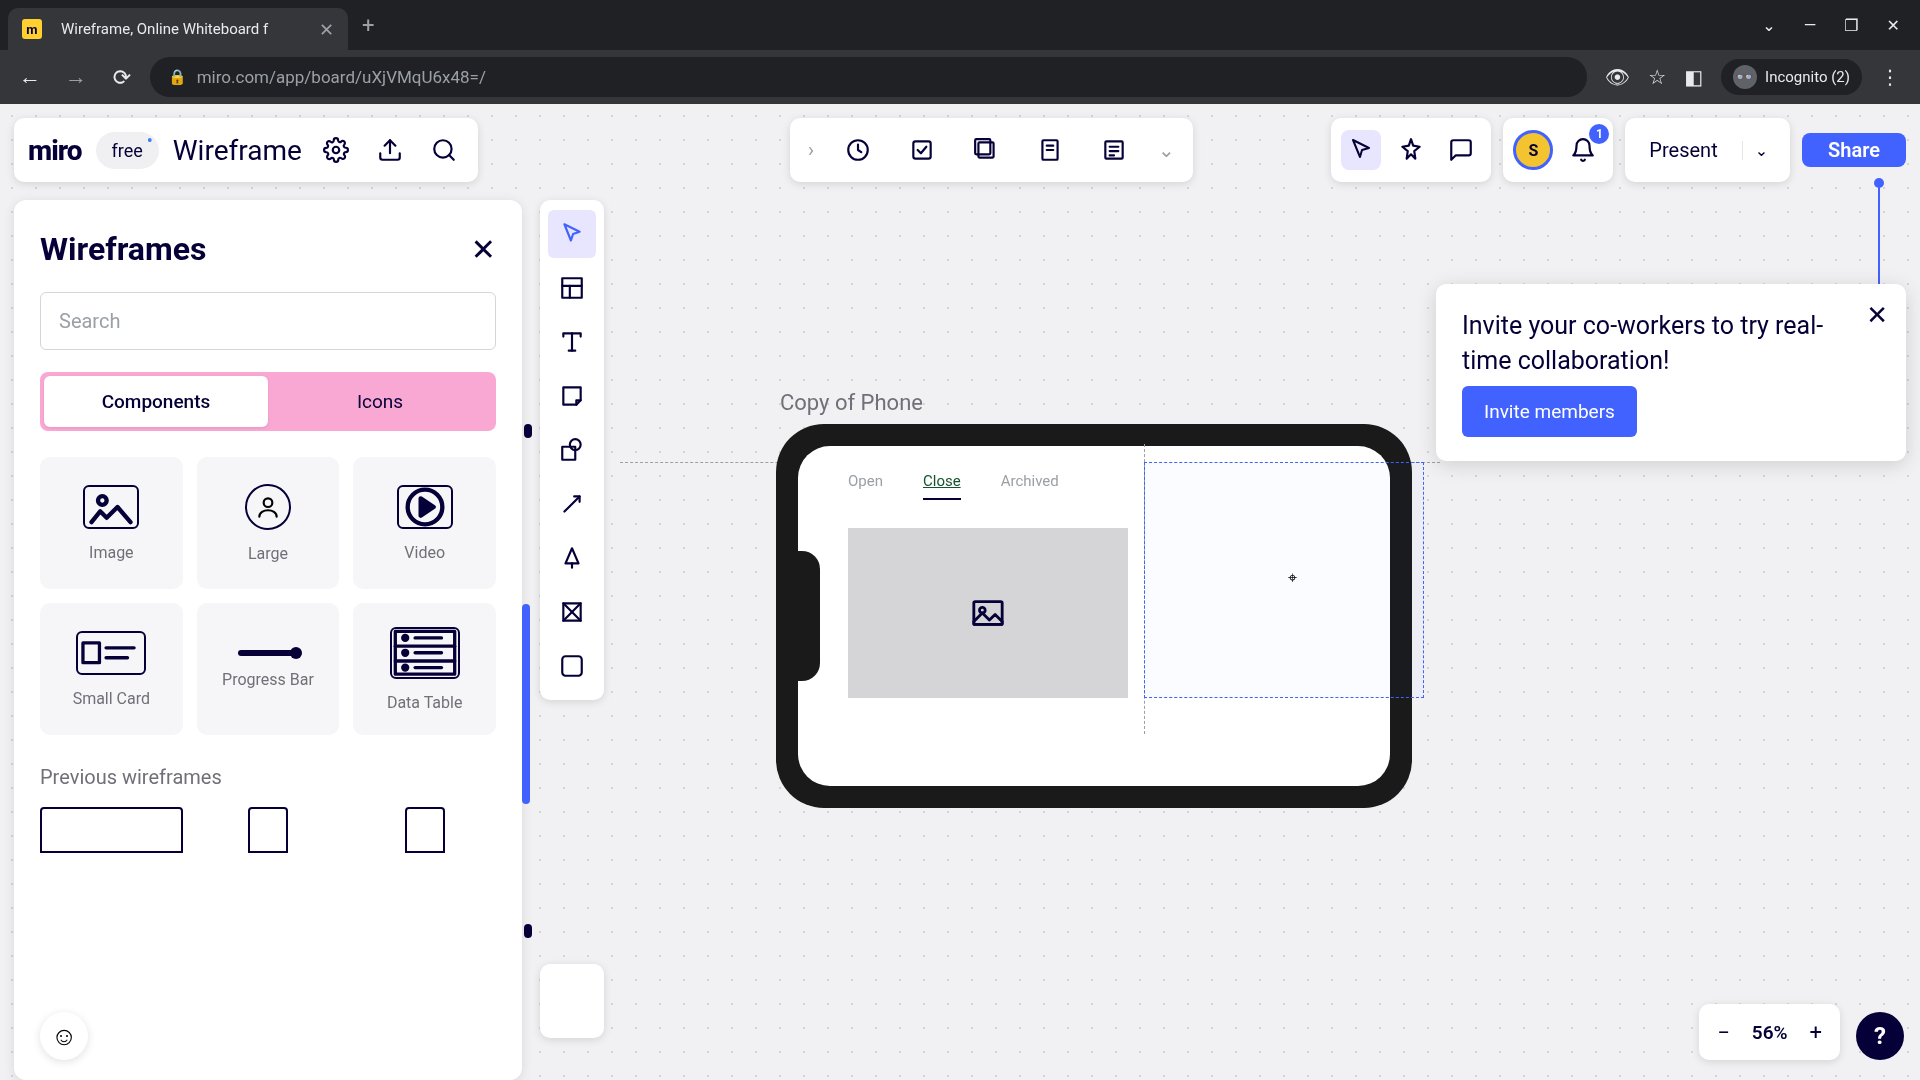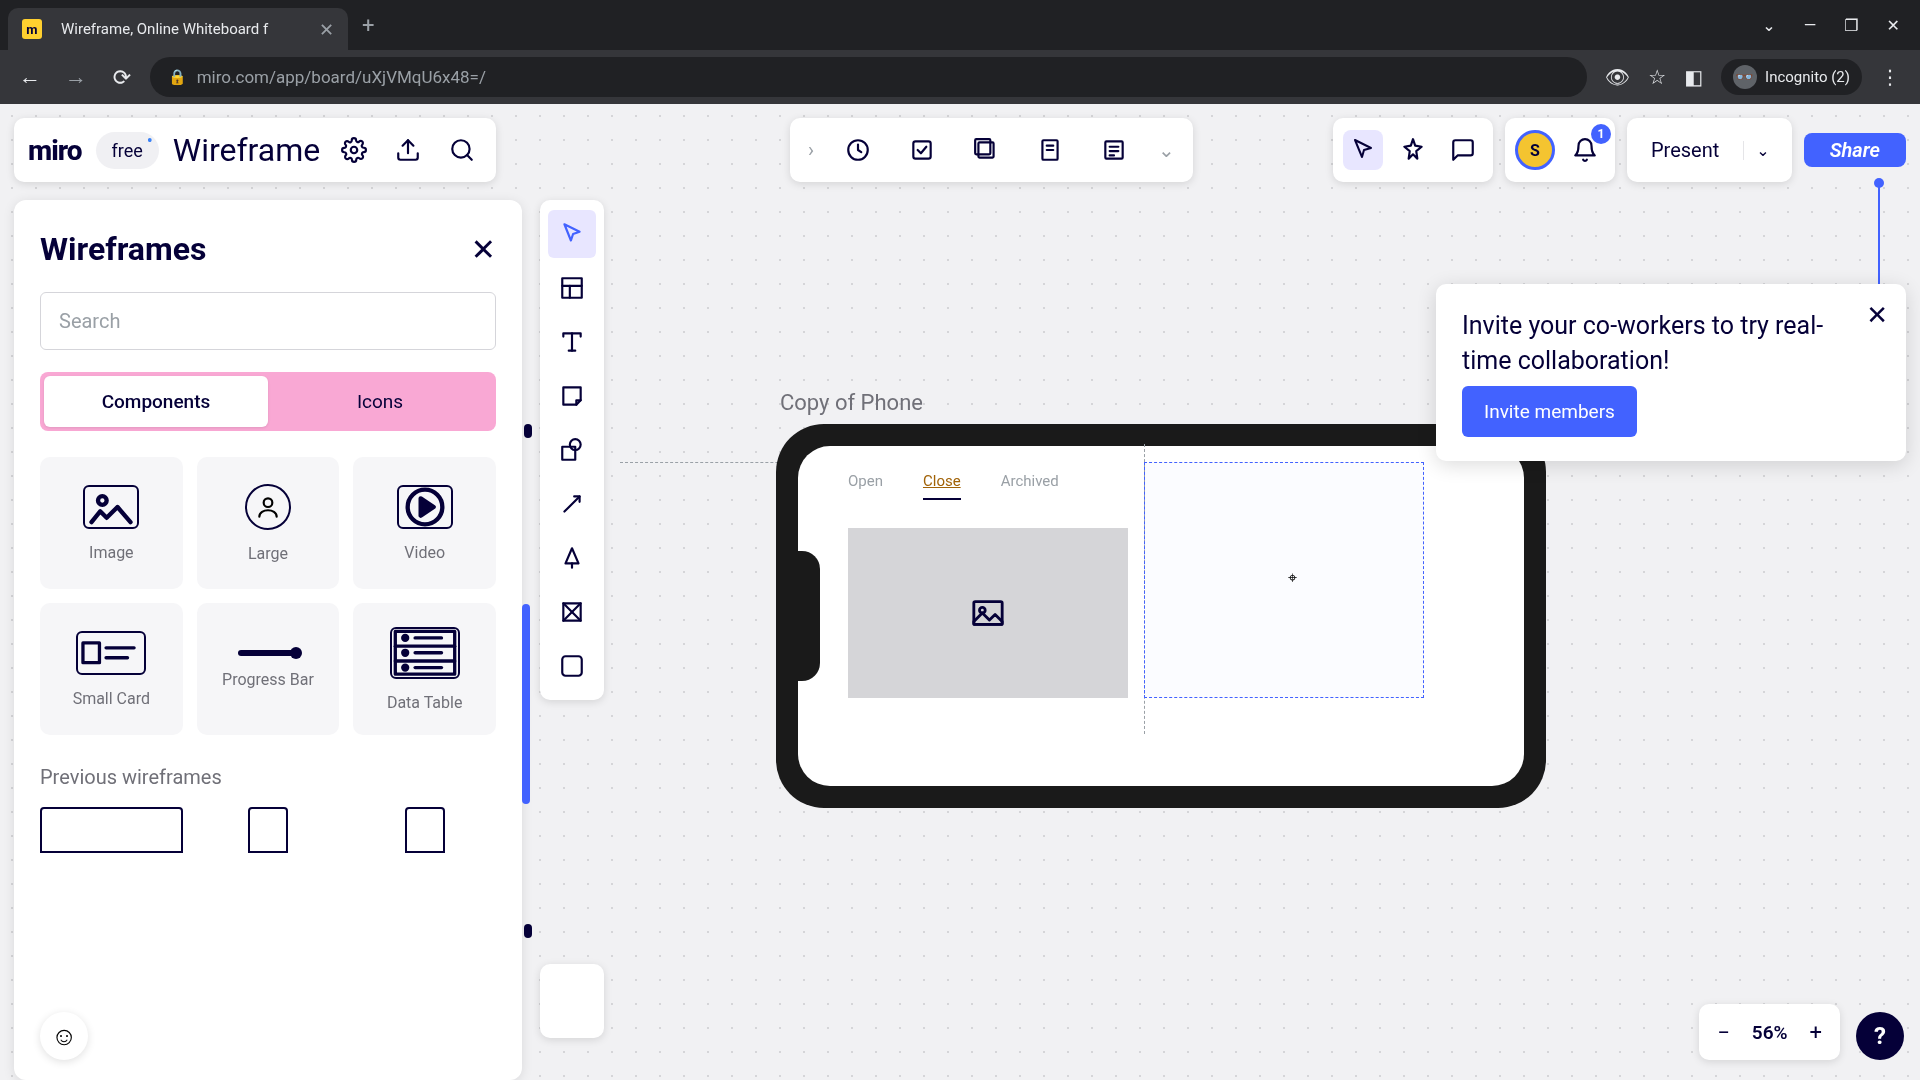--- a/index.html
+++ b/index.html
@@ -28,38 +28,38 @@
 
 .app { position:absolute; top:104px; left:0; right:0; bottom:0; background:#f1f1f3;
   background-image:radial-gradient(#d5d5d8 1px, transparent 1px);
   background-size:24px 24px; }
 
 
 .brand-bar { position:absolute; top:14px; left:14px; height:64px; background:#fff; border-radius:10px; box-shadow:0 2px 8px rgba(0,0,0,.12); display:flex; align-items:center; padding:0 14px; gap:14px; }
 .brand-bar .logo { font-size:28px; font-weight:800; color:#050038; letter-spacing:-1px; }
 .plan-pill { background:#f0f0f3; padding:8px 16px; border-radius:22px; font-size:18px; color:#050038; position:relative; }
 .plan-pill::after { content:"•"; color:#3b82f6; position:absolute; top:-2px; right:6px; font-size:18px; }
-.board-name { font-size:32px; color:#050038; }
+.board-name { font-size:28px; color:#050038; }
 .icon-btn { width:40px; height:40px; display:flex; align-items:center; justify-content:center; cursor:pointer; color:#050038; }
 .icon-btn svg { width:26px; height:26px; }
 
 
 .center-bar { position:absolute; top:14px; left:790px; height:64px; background:#fff; border-radius:10px; box-shadow:0 2px 8px rgba(0,0,0,.12); display:flex; align-items:center; padding:0 18px; gap:24px; }
 .center-bar .exp { color:#9aa0a6; font-size:20px; cursor:pointer; }
 
 
 .right-bar { position:absolute; top:14px; right:14px; height:64px; display:flex; align-items:center; gap:12px; }
 .right-bar .grp { background:#fff; border-radius:10px; box-shadow:0 2px 8px rgba(0,0,0,.12); height:64px; display:flex; align-items:center; padding:0 10px; gap:10px; }
 .cursor-active { background:#e8e6ff; border-radius:8px; padding:8px; }
 .avatar-s { width:40px; height:40px; border-radius:50%; background:#f4c430; border:3px solid #4262ff; display:flex; align-items:center; justify-content:center; font-weight:700; color:#050038; }
 .bell-wrap { position:relative; }
 .bell-badge { position:absolute; top:-6px; right:-6px; background:#4262ff; color:#fff; font-size:12px; width:20px; height:20px; border-radius:50%; display:flex; align-items:center; justify-content:center; font-weight:700; }
 .present-btn { font-size:20px; color:#050038; padding:0 14px; cursor:pointer; }
 .present-caret { border-left:1px solid #e5e5e8; padding:0 12px; color:#050038; cursor:pointer; }
-.share-btn { background:#4262ff; color:#fff; font-size:20px; font-weight:600; padding:5px 26px; border-radius:8px; cursor:pointer;font-style:italic; }
+.share-btn { background:#4262ff; color:#fff; font-size:20px; font-weight:600; padding:5px 26px; border-radius:8px; cursor:pointer; }
 
 
 .panel { position:absolute; top:96px; left:14px; width:508px; bottom:0; background:#fff; border-radius:12px; box-shadow:0 2px 12px rgba(0,0,0,.1); padding:30px 26px; overflow:hidden; }
 .panel-head { display:flex; align-items:center; justify-content:space-between; margin-bottom:24px; }
 .panel-title { font-size:32px; font-weight:700; color:#050038; }
 .panel-close { font-size:30px; color:#050038; cursor:pointer; font-weight:300; }
 .search-box { border:1px solid #d5d5da; border-radius:6px; padding:16px 18px; font-size:20px; color:#9aa0a6; margin-bottom:22px; }
 .seg { display:flex; background:#f9a8d4; border-radius:8px; padding:4px; margin-bottom:26px; }
 .seg-item { flex:1; text-align:center; padding:14px; font-size:19px; color:#050038; border-radius:6px; cursor:pointer; }
 .seg-item.active { background:#fff; box-shadow:0 1px 3px rgba(0,0,0,.1); font-weight:500; }
@@ -79,26 +79,26 @@
 .vtool .vi { width:48px; height:48px; display:flex; align-items:center; justify-content:center; cursor:pointer; border-radius:6px; color:#050038; }
 .vtool .vi.active { background:#e8e6ff; color:#4262ff; }
 .vtool .vi svg { width:26px; height:26px; }
 .vtool-secondary { position:absolute; top:860px; left:540px; width:64px; background:#fff; border-radius:10px; box-shadow:0 2px 8px rgba(0,0,0,.12); display:flex; flex-direction:column; align-items:center; padding:10px 0; gap:16px; }
 .vtool-undo { color:#050038; }
 .vtool-redo { color:#c5c5ca; }
 .vmarker { position:absolute; left:524px; width:8px; background:#050038; border-radius:4px; }
 
 
 .canvas-frame-label { position:absolute; top:286px; left:780px; font-size:22px; color:#707078; }
-.phone-frame { position:absolute; top:320px; left:776px; width:770px; height:384px; background:#1a1a1a; border-radius:48px; padding:22px; }
+.phone-frame { position:absolute; top:320px; left:776px; width:636px; height:384px; background:#1a1a1a; border-radius:48px; padding:22px; }
 .phone-screen { width:100%; height:100%; background:#fff; border-radius:32px; position:relative; padding:20px 50px; }
 .phone-notch { position:absolute; left:-4px; top:50%; transform:translateY(-50%); width:26px; height:130px; background:#1a1a1a; border-radius:0 18px 18px 0; }
 .tabs-row { display:flex; gap:40px; font-size:15px; padding-top:6px; }
 .tabs-row span { color:#9aa0a6; cursor:pointer; padding-bottom:8px; }
-.tabs-row span.active { color:#a16207; border-bottom:2px solid #050038;text-decoration:underline; }
+.tabs-row span.active { color:#14532d; border-bottom:2px solid #050038;text-decoration:underline; }
 .img-block { margin-top:28px; width:280px; height:170px; background:#d5d5d8; display:flex; align-items:center; justify-content:center; }
 .img-block svg { width:40px; height:34px; color:#050038; }
 .sel-rect { position:absolute; top:358px; left:1144px; width:280px; height:236px; border:1px dashed #4262ff; background:rgba(66,98,255,.02); }
 .sel-guide-v { position:absolute; top:340px; left:1144px; width:0; height:290px; border-left:1px dashed #9aa0a6; }
 .sel-guide-h { position:absolute; top:358px; left:620px; width:820px; height:0; border-top:1px dashed #9aa0a6; }
 .cursor-canvas { position:absolute; top:464px; left:1288px; font-size:16px; }
 
 
 .invite-pop { position:absolute; top:180px; right:14px; width:470px; background:#fff; border-radius:10px; box-shadow:0 4px 20px rgba(0,0,0,.14); padding:24px 26px; }
 .invite-pop .msg { font-size:25px; color:#050038; line-height:1.4; margin-bottom:8px; padding-right:30px; }

